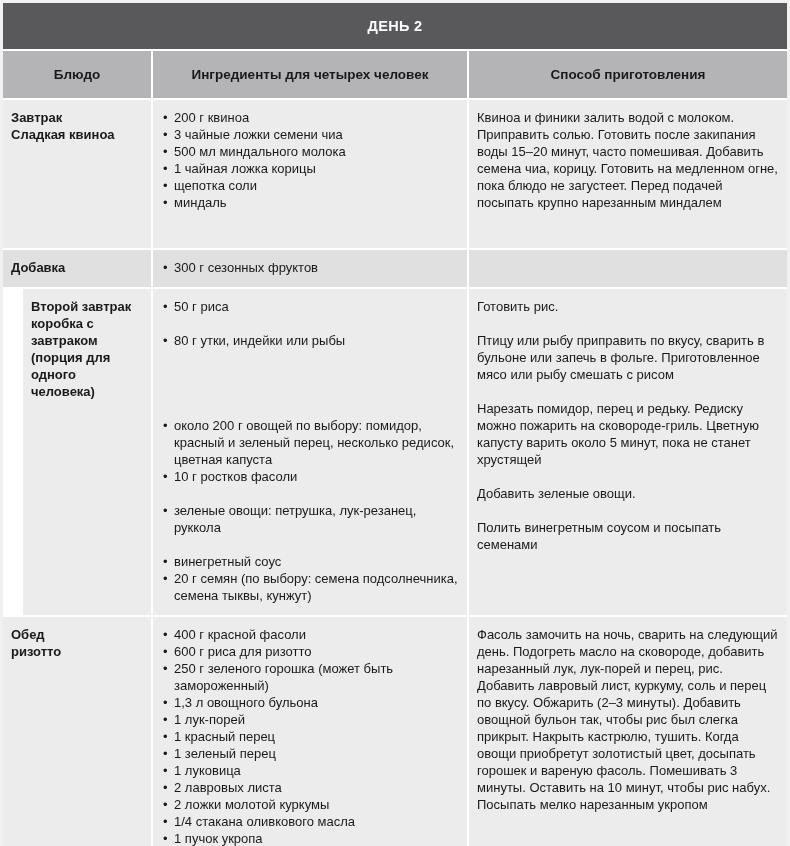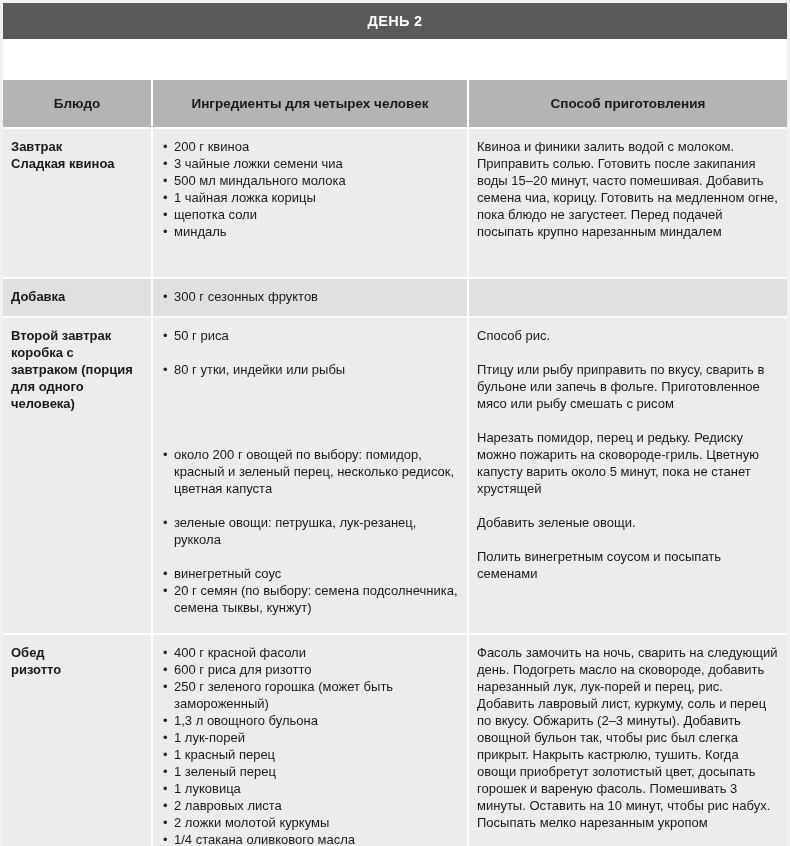--- a/index.html
+++ b/index.html
@@ -20,53 +20,52 @@
     display: grid;
     grid-template-columns: 148px 314px 318px;
     gap: 2px;
     background: var(--divider, #ffffff);
     width: 784px;
   }
   .title-bar {
     grid-column: 1 / 4;
     background: var(--title-bar-bg, #59595b);
     color: var(--title-bar-text, #ffffff);
-    height: 36px;
+    height: 46px;
     display: flex;
     align-items: center;
     justify-content: center;
     font-weight: bold;
     font-size: 14.5px;
     letter-spacing: 0.3px;
   }
   .col-header {
     background: var(--header-bg, #b4b4b6);
     min-height: 47px;
     display: flex;
     align-items: center;
     justify-content: center;
     text-align: center;
     font-weight: bold;
     font-size: 13.5px;
     line-height: 17px;
     padding: 4px 24px;
-    margin-top: 39px;
   }
   .cell {
     background: var(--row-bg, #ececec);
     font-size: 13px;
     line-height: 17px;
     padding: 9px 8px 11px 8px;
   }
   .cell.alt { background: var(--row-alt-bg, #e0e0e0); }
   .dish-title { font-weight: bold; }
   .dish-sub { font-weight: bold; }
   .mh-r0 { min-height: 148px; }
   .mh-r1 { min-height: 27px; }
-  .mh-r2 { min-height: 315px; }
+  .mh-r2 { min-height: 315px; margin-left: 20px; }
   .mh-r3 { min-height: 257px; }
   .ing-item {
     position: relative;
     padding-left: 13px;
   }
   .ing-item::before {
     content: "\2022";
     position: absolute;
     left: 2px;
   }
@@ -117,28 +116,29 @@
     </div>
     <div class="cell">
         <div class="ing-item">50 г риса</div>
         <div class="ing-item spacer"></div>
         <div class="ing-item">80 г утки, индейки или рыбы</div>
         <div class="ing-item spacer"></div>
         <div class="ing-item spacer"></div>
         <div class="ing-item spacer"></div>
         <div class="ing-item spacer"></div>
         <div class="ing-item">около 200 г овощей по выбору: помидор, красный и зеленый перец, несколько редисок, цветная капуста</div>
+        <div class="ing-item">10 г ростков фасоли</div>
         <div class="ing-item spacer"></div>
         <div class="ing-item">зеленые овощи: петрушка, лук-резанец, руккола</div>
         <div class="ing-item spacer"></div>
         <div class="ing-item">винегретный соус</div>
         <div class="ing-item">20 г семян (по выбору: семена подсолнечника, семена тыквы, кунжут)</div>
       </div>
     <div class="cell">
-        <div class="method-par">Способ рис.</div>
+        <div class="method-par">Готовить рис.</div>
         <div class="method-par spacer"></div>
         <div class="method-par">Птицу или рыбу приправить по вкусу, сварить в бульоне или запечь в фольге. Приготовленное мясо или рыбу смешать с рисом</div>
         <div class="method-par spacer"></div>
         <div class="method-par">Нарезать помидор, перец и редьку. Редиску можно пожарить на сковороде-гриль. Цветную капусту варить около 5 минут, пока не станет хрустящей</div>
         <div class="method-par spacer"></div>
         <div class="method-par">Добавить зеленые овощи.</div>
         <div class="method-par spacer"></div>
         <div class="method-par">Полить винегретным соусом и посыпать семенами</div>
       </div>
 

